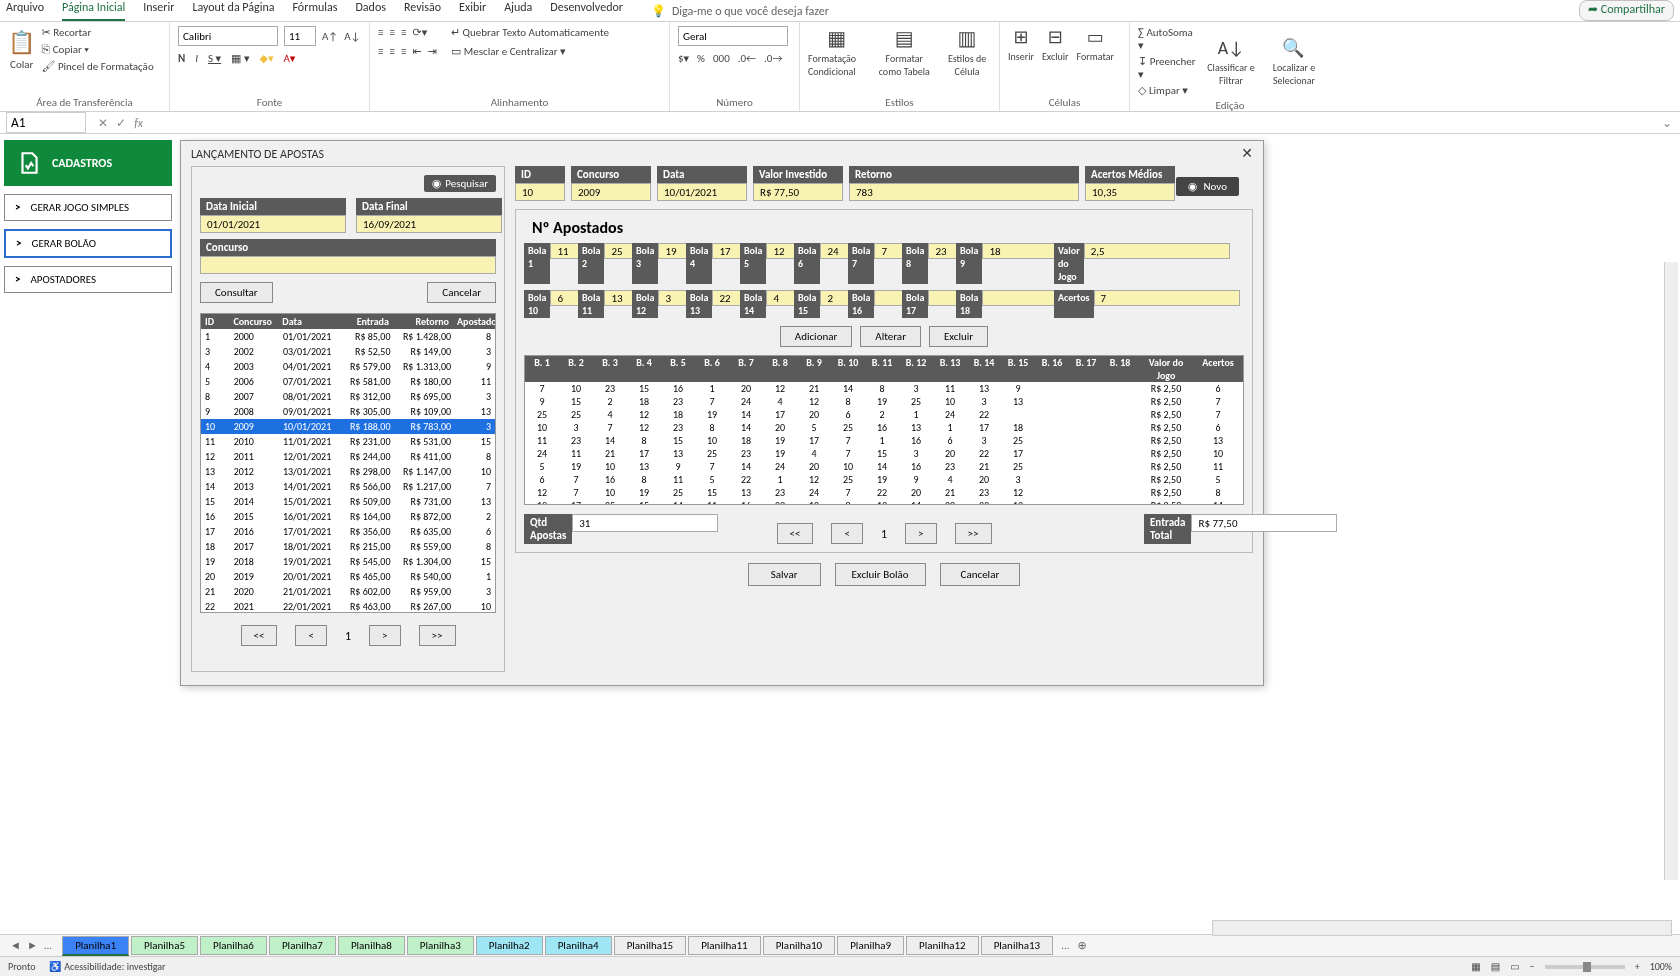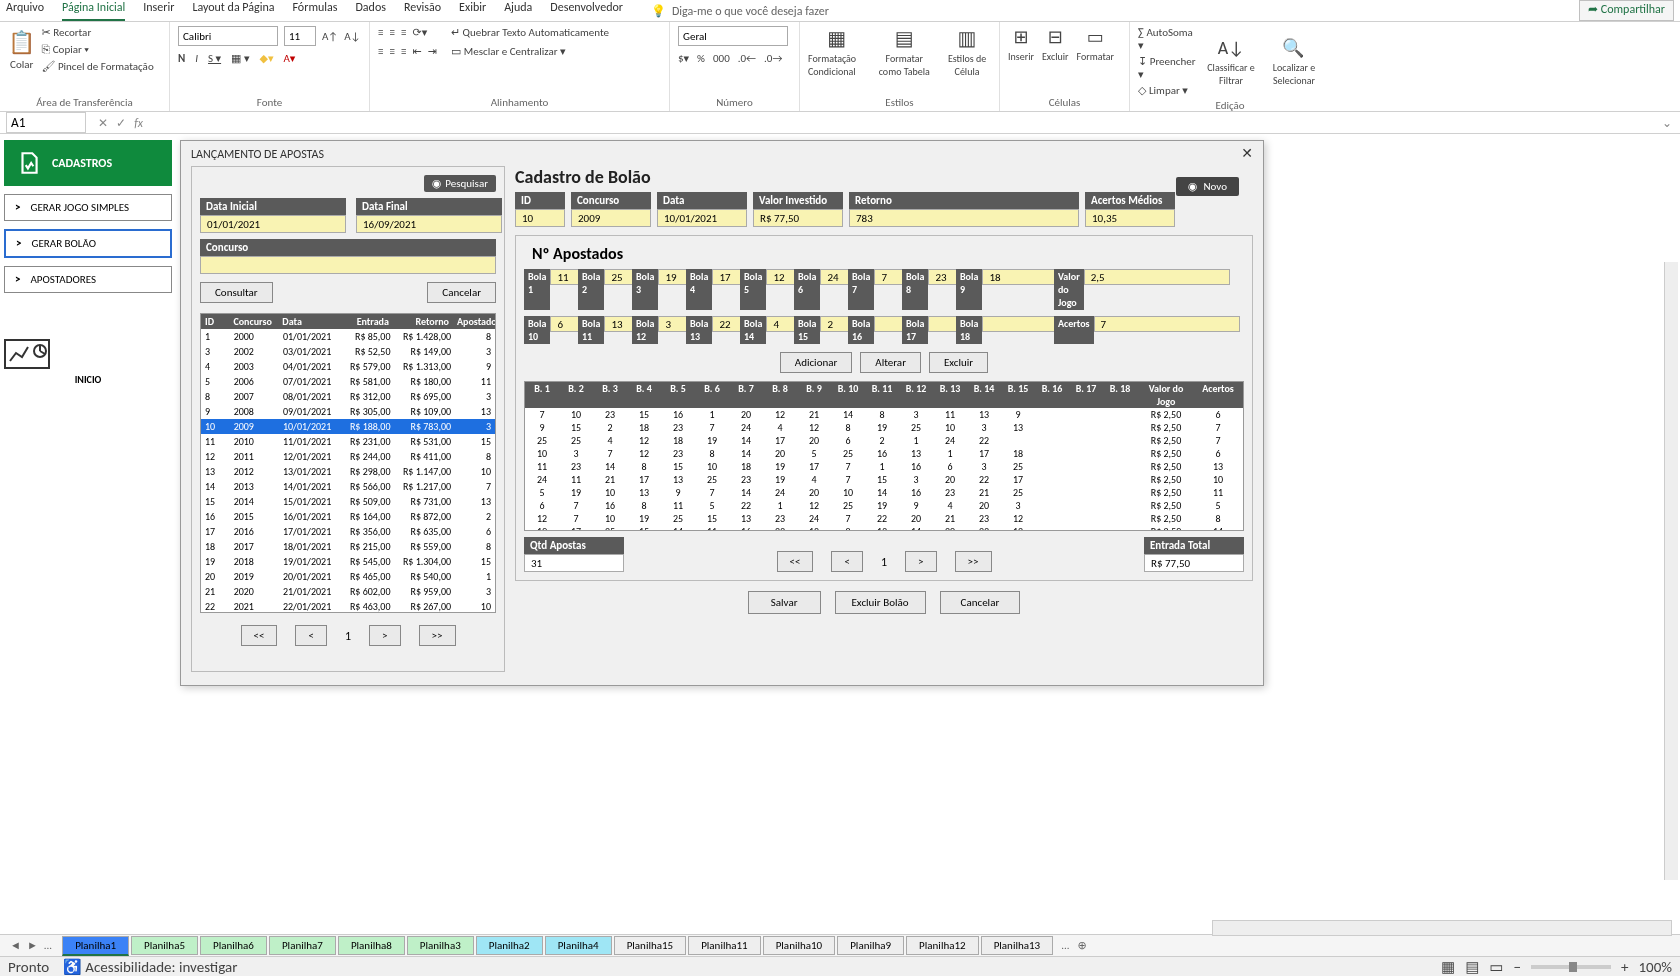--- a/index.html
+++ b/index.html
@@ -2,21 +2,21 @@
 <html><head>
 <meta charset="utf-8">
 <style>
 * { box-sizing: border-box; margin: 0; padding: 0; font-family: "Segoe UI", Calibri, sans-serif; }
 body { background: #fff; width: 1680px; height: 976px; overflow: hidden; position: relative; font-size: 12px; }
 
 .menubar { display: flex; height: 22px; border-bottom: 1px solid #d0d0d0; padding: 0 6px; gap: 18px; font-size: 12px; color: #333; }
 .menubar span { cursor: default; }
 .menubar .active { color: #217346; border-bottom: 2px solid #217346; padding-bottom: 2px; }
 .menubar .tellme { color: #666; display: flex; align-items: center; gap: 6px; margin-left: 10px; }
-.menubar .share { margin-left: auto; color: #217346; border: 1px solid #c0c0c0; padding: 1px 8px; border-radius: 0; background: #f5f5f5; }
+.menubar .share { margin-left: auto; color: #217346; border: 1px solid #c0c0c0; padding: 1px 8px; border-radius: 8px; background: #f5f5f5; }
 .ribbon { height: 90px; border-bottom: 1px solid #d0d0d0; display: flex; font-size: 11px; color: #444; }
 .ribbon-group { border-right: 1px solid #e0e0e0; padding: 4px 8px 2px 8px; display: flex; flex-direction: column; justify-content: space-between; }
 .ribbon-group .title { text-align: center; color: #666; font-size: 11px; margin-top: 2px; }
 .ribbon-row { display: flex; gap: 6px; align-items: center; }
 .ribbon-col { display: flex; flex-direction: column; gap: 2px; }
 .sel { border: 1px solid #aaa; background: #fff; font-size: 11px; padding: 1px 4px; height: 20px; }
 
 .formula-area { display: flex; align-items: center; height: 22px; border-bottom: 1px solid #d0d0d0; font-size: 12px; }
 .namebox { width: 80px; border: 1px solid #ccc; margin: 0 6px; padding: 1px 4px; background: #fff; }
 .fx-icons { display: flex; gap: 8px; color: #888; padding: 0 6px; }
@@ -74,33 +74,33 @@
 .action-row { display: flex; justify-content: center; gap: 8px; margin: 8px 0; }
 
 .bgrid { border: 1px solid #999; background: #fff; font-size: 10px; height: 150px; overflow: hidden; }
 .bgrid-head { display: flex; background: #5a5a5a; color: #fff; font-weight: bold; }
 .bgrid-head div, .bgrid-row div { width: 34px; text-align: center; padding: 0 2px; }
 .bgrid-head .wv, .bgrid-row .wv { width: 58px; }
 .bgrid-head .wa, .bgrid-row .wa { width: 46px; }
 .bgrid-row { display: flex; }
 
 .detail-bottom { display: flex; justify-content: space-between; align-items: flex-end; margin-top: 6px; }
-.qtd-col, .ent-col { display: flex; flex-direction: column; width: 100px; }
+.qtd-col, .ent-col { display: flex; flex-direction: row; width: 100px; }
 .qtd-col .fld-val, .ent-col .fld-val { background: #fff; }
 .save-row { display: flex; justify-content: center; gap: 14px; margin-top: 10px; }
 
 .sheet-area { position: absolute; bottom: 20px; left: 0; right: 0; height: 22px; border-top: 1px solid #ccc; display: flex; align-items: center; font-size: 11px; background: #f5f5f5; }
 .sheet-nav { padding: 0 10px; color: #666; display: flex; gap: 6px; }
 .sheet-tabs { display: flex; gap: 2px; align-items: center; }
 .sheet-tab { border: 1px solid #aaa; padding: 2px 12px; background: #ddd; }
 .sheet-tab.act { background: #3b82f6; border-bottom: 2px solid #217346; }
 .sheet-tab.g1 { background: #bff0c8; } .sheet-tab.g2 { background: #9fe6f5; } .sheet-tab.plain { background: #eee; }
 .sheet-add { margin-left: 8px; color: #666; }
 
-.statusbar { position: absolute; bottom: 0; left: 0; right: 0; height: 20px; background: #f0f0f0; border-top: 1px solid #ccc; display: flex; align-items: center; padding: 0 8px; font-size: 15px; color: #444; gap: 14px; }
+.statusbar { position: absolute; bottom: 0; left: 0; right: 0; height: 20px; background: #f0f0f0; border-top: 1px solid #ccc; display: flex; align-items: center; padding: 0 8px; font-size: 10px; color: #444; gap: 14px; }
 .statusbar .right { margin-left: auto; display: flex; gap: 10px; align-items: center; }
 .hscroll { position: absolute; bottom: 20px; right: 8px; width: 460px; height: 16px; background: #eee; border: 1px solid #ccc; }
 .vscroll-ind { position: absolute; right: 2px; top: 128px; width: 14px; bottom: 44px; background: #eee; border-left: 1px solid #ccc; }
 svg { display: block; }
 </style>
 </head>
 <body>
 
 <div class="menubar">
   <span>Arquivo</span>
@@ -276,31 +276,20 @@
         <span>GERAR JOGO SIMPLES</span>
       </div>
     <div class="side-btn sel-btn">
         <b>&gt;</b>
         <span>GERAR BOLÃO</span>
       </div>
     <div class="side-btn">
         <b>&gt;</b>
         <span>APOSTADORES</span>
       </div>
-    <div class="side-icon-box">
-      <span>
-        <svg width="46" height="30" viewBox="0 0 46 30" stroke="#333" fill="none" stroke-width="2">
-            <rect x="1" y="1" width="44" height="28"></rect>
-            <path d="M6 22l6-8 6 4 6-10"></path>
-            <circle cx="36" cy="12" r="6"></circle>
-            <path d="M36 12l0-6 M36 12l5 3"></path>
-          </svg>
-      </span>
-      <div class="lbl">INICIO</div>
-    </div>
   </div>
 
   <div class="modal">
     <div class="modal-title">
       <span>LANÇAMENTO DE APOSTAS</span>
       <span class="close">✕</span>
     </div>
     <div class="modal-body">
 
       <div class="search-box">
@@ -493,21 +482,20 @@
         <div class="pager">
           <button class="btn">&lt;&lt;</button>
           <button class="btn">&lt;</button>
           <span>1</span>
           <button class="btn">&gt;</button>
           <button class="btn">&gt;&gt;</button>
         </div>
       </div>
 
       <div class="detail">
-        <h2>Cadastro de Bolão</h2>
         <span class="novo">
             <span>◉</span>
             <span>Novo</span>
           </span>
         <div class="info-row">
           <div class="info-col" style="width:50px">
               <div class="fld-lbl">ID</div>
               <input class="fld-val" value="10" style="">
             </div>
           <div class="info-col" style="width:80px">

